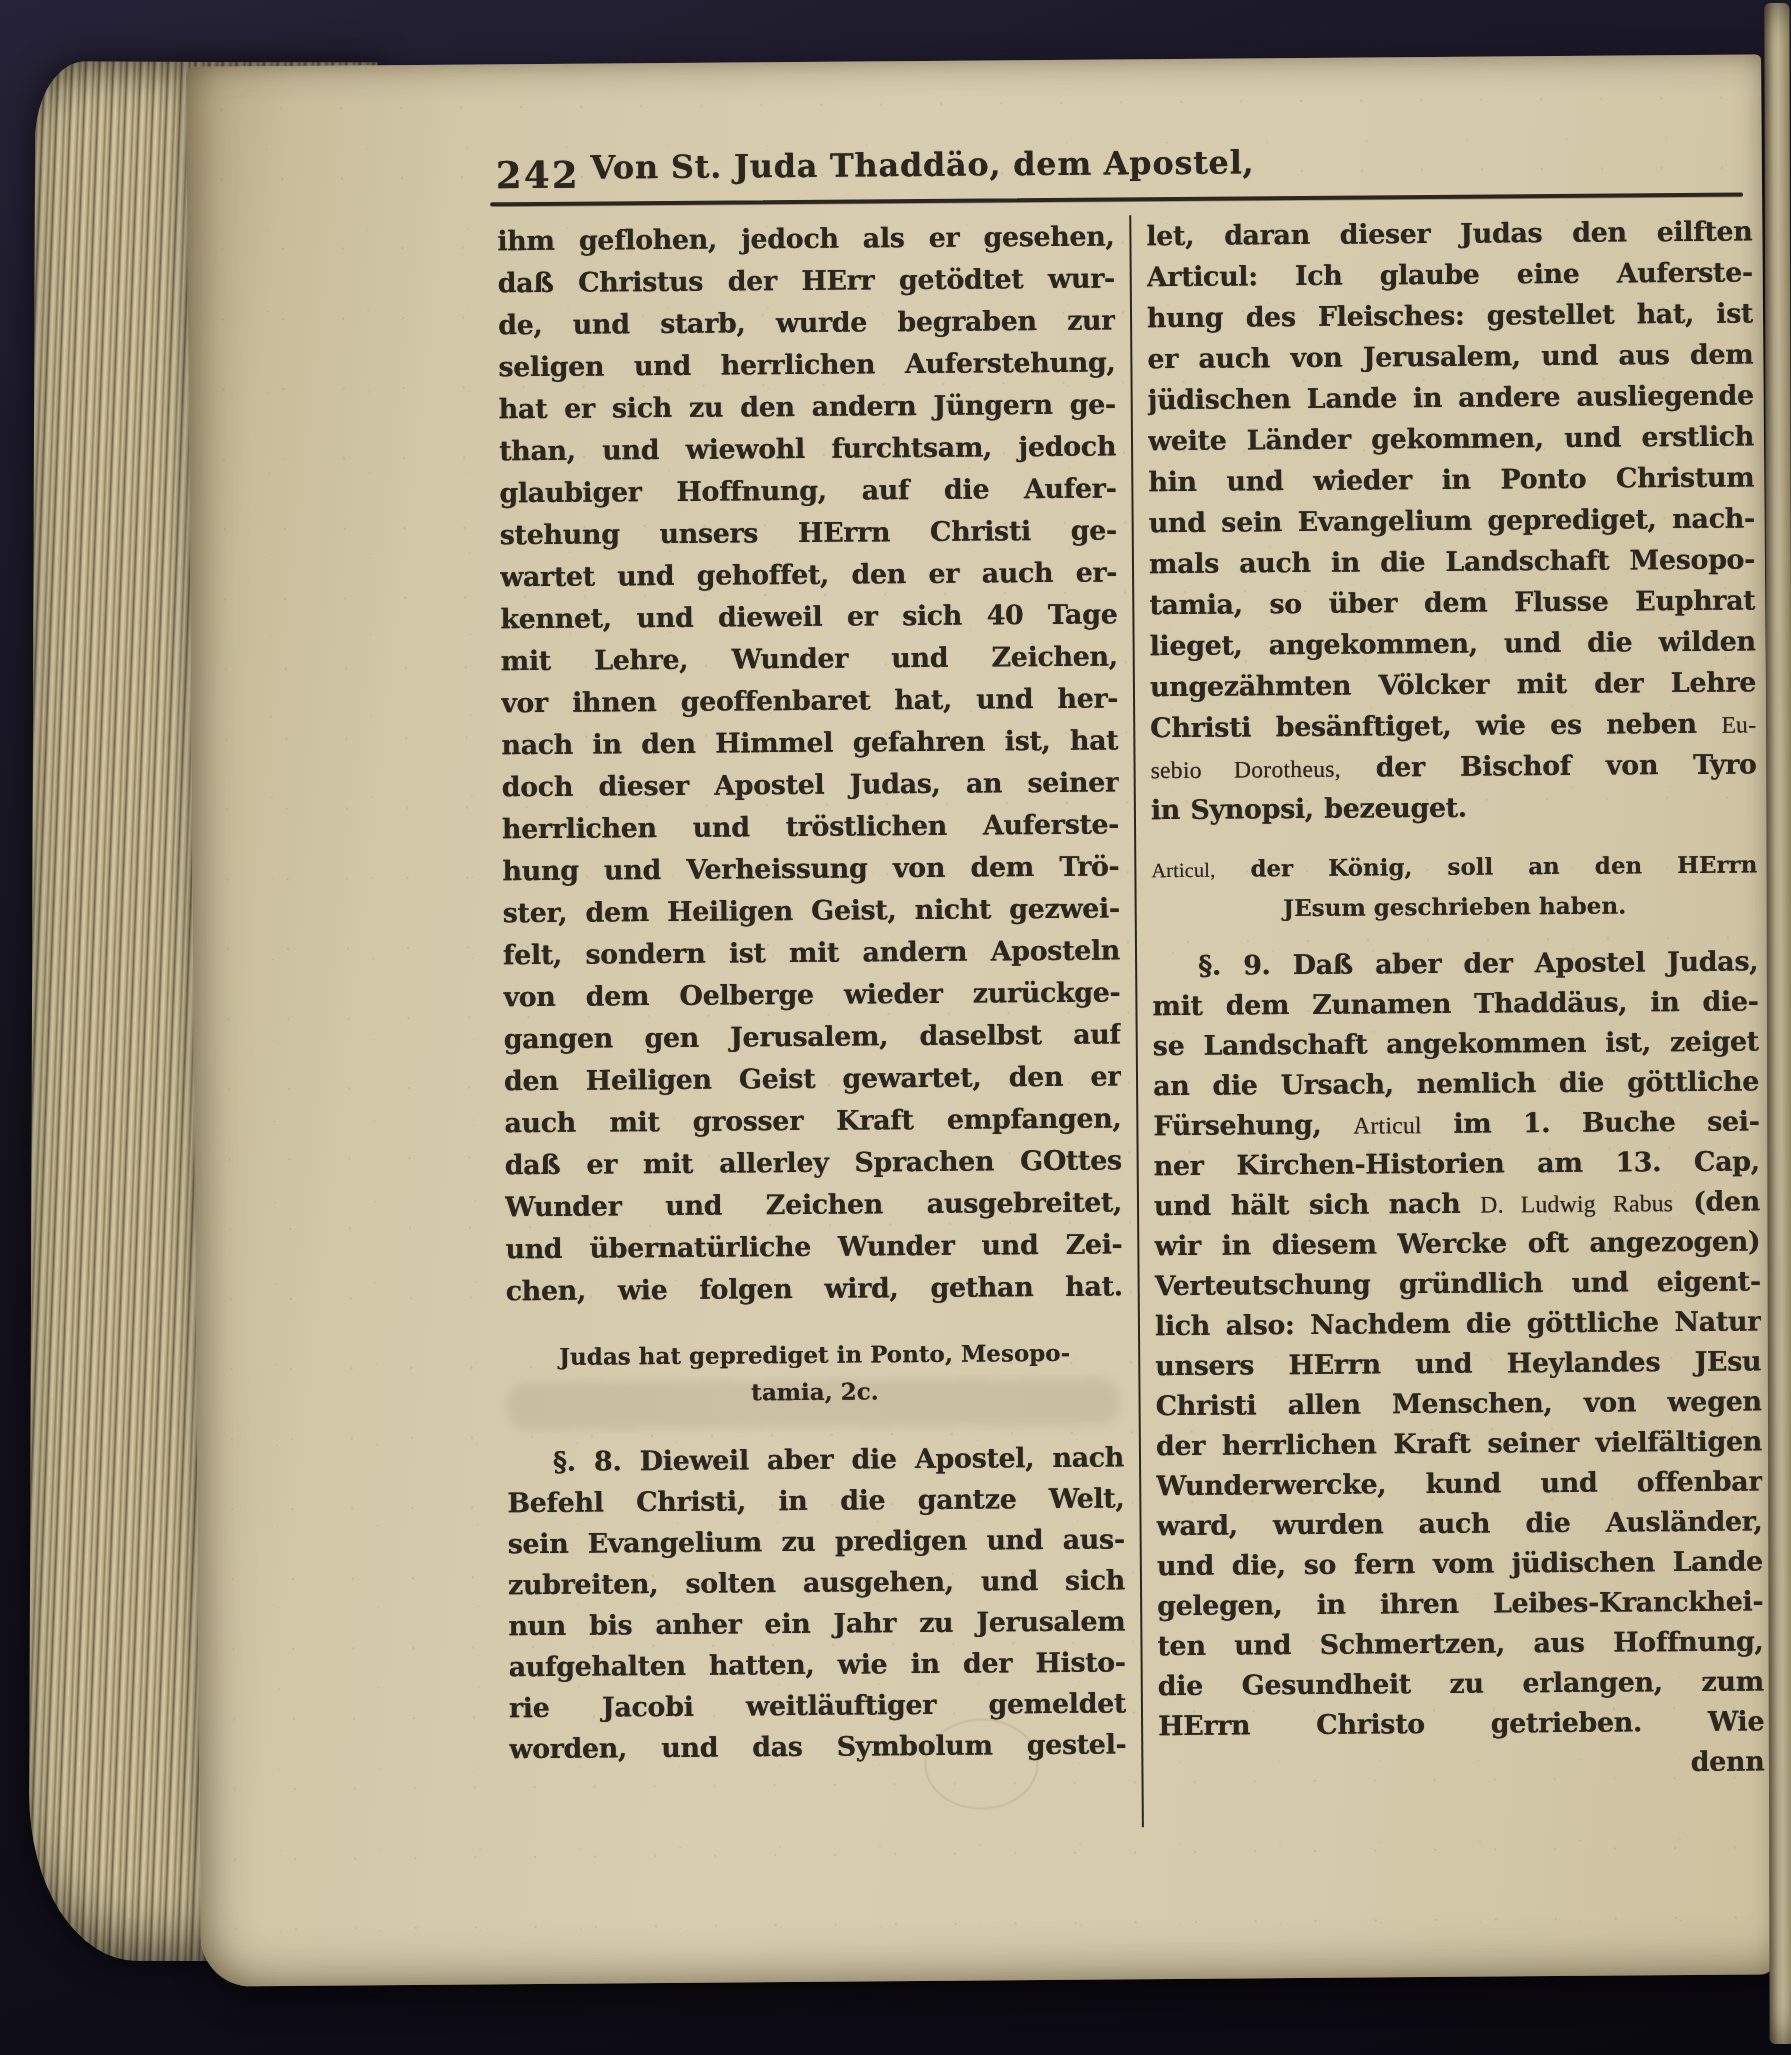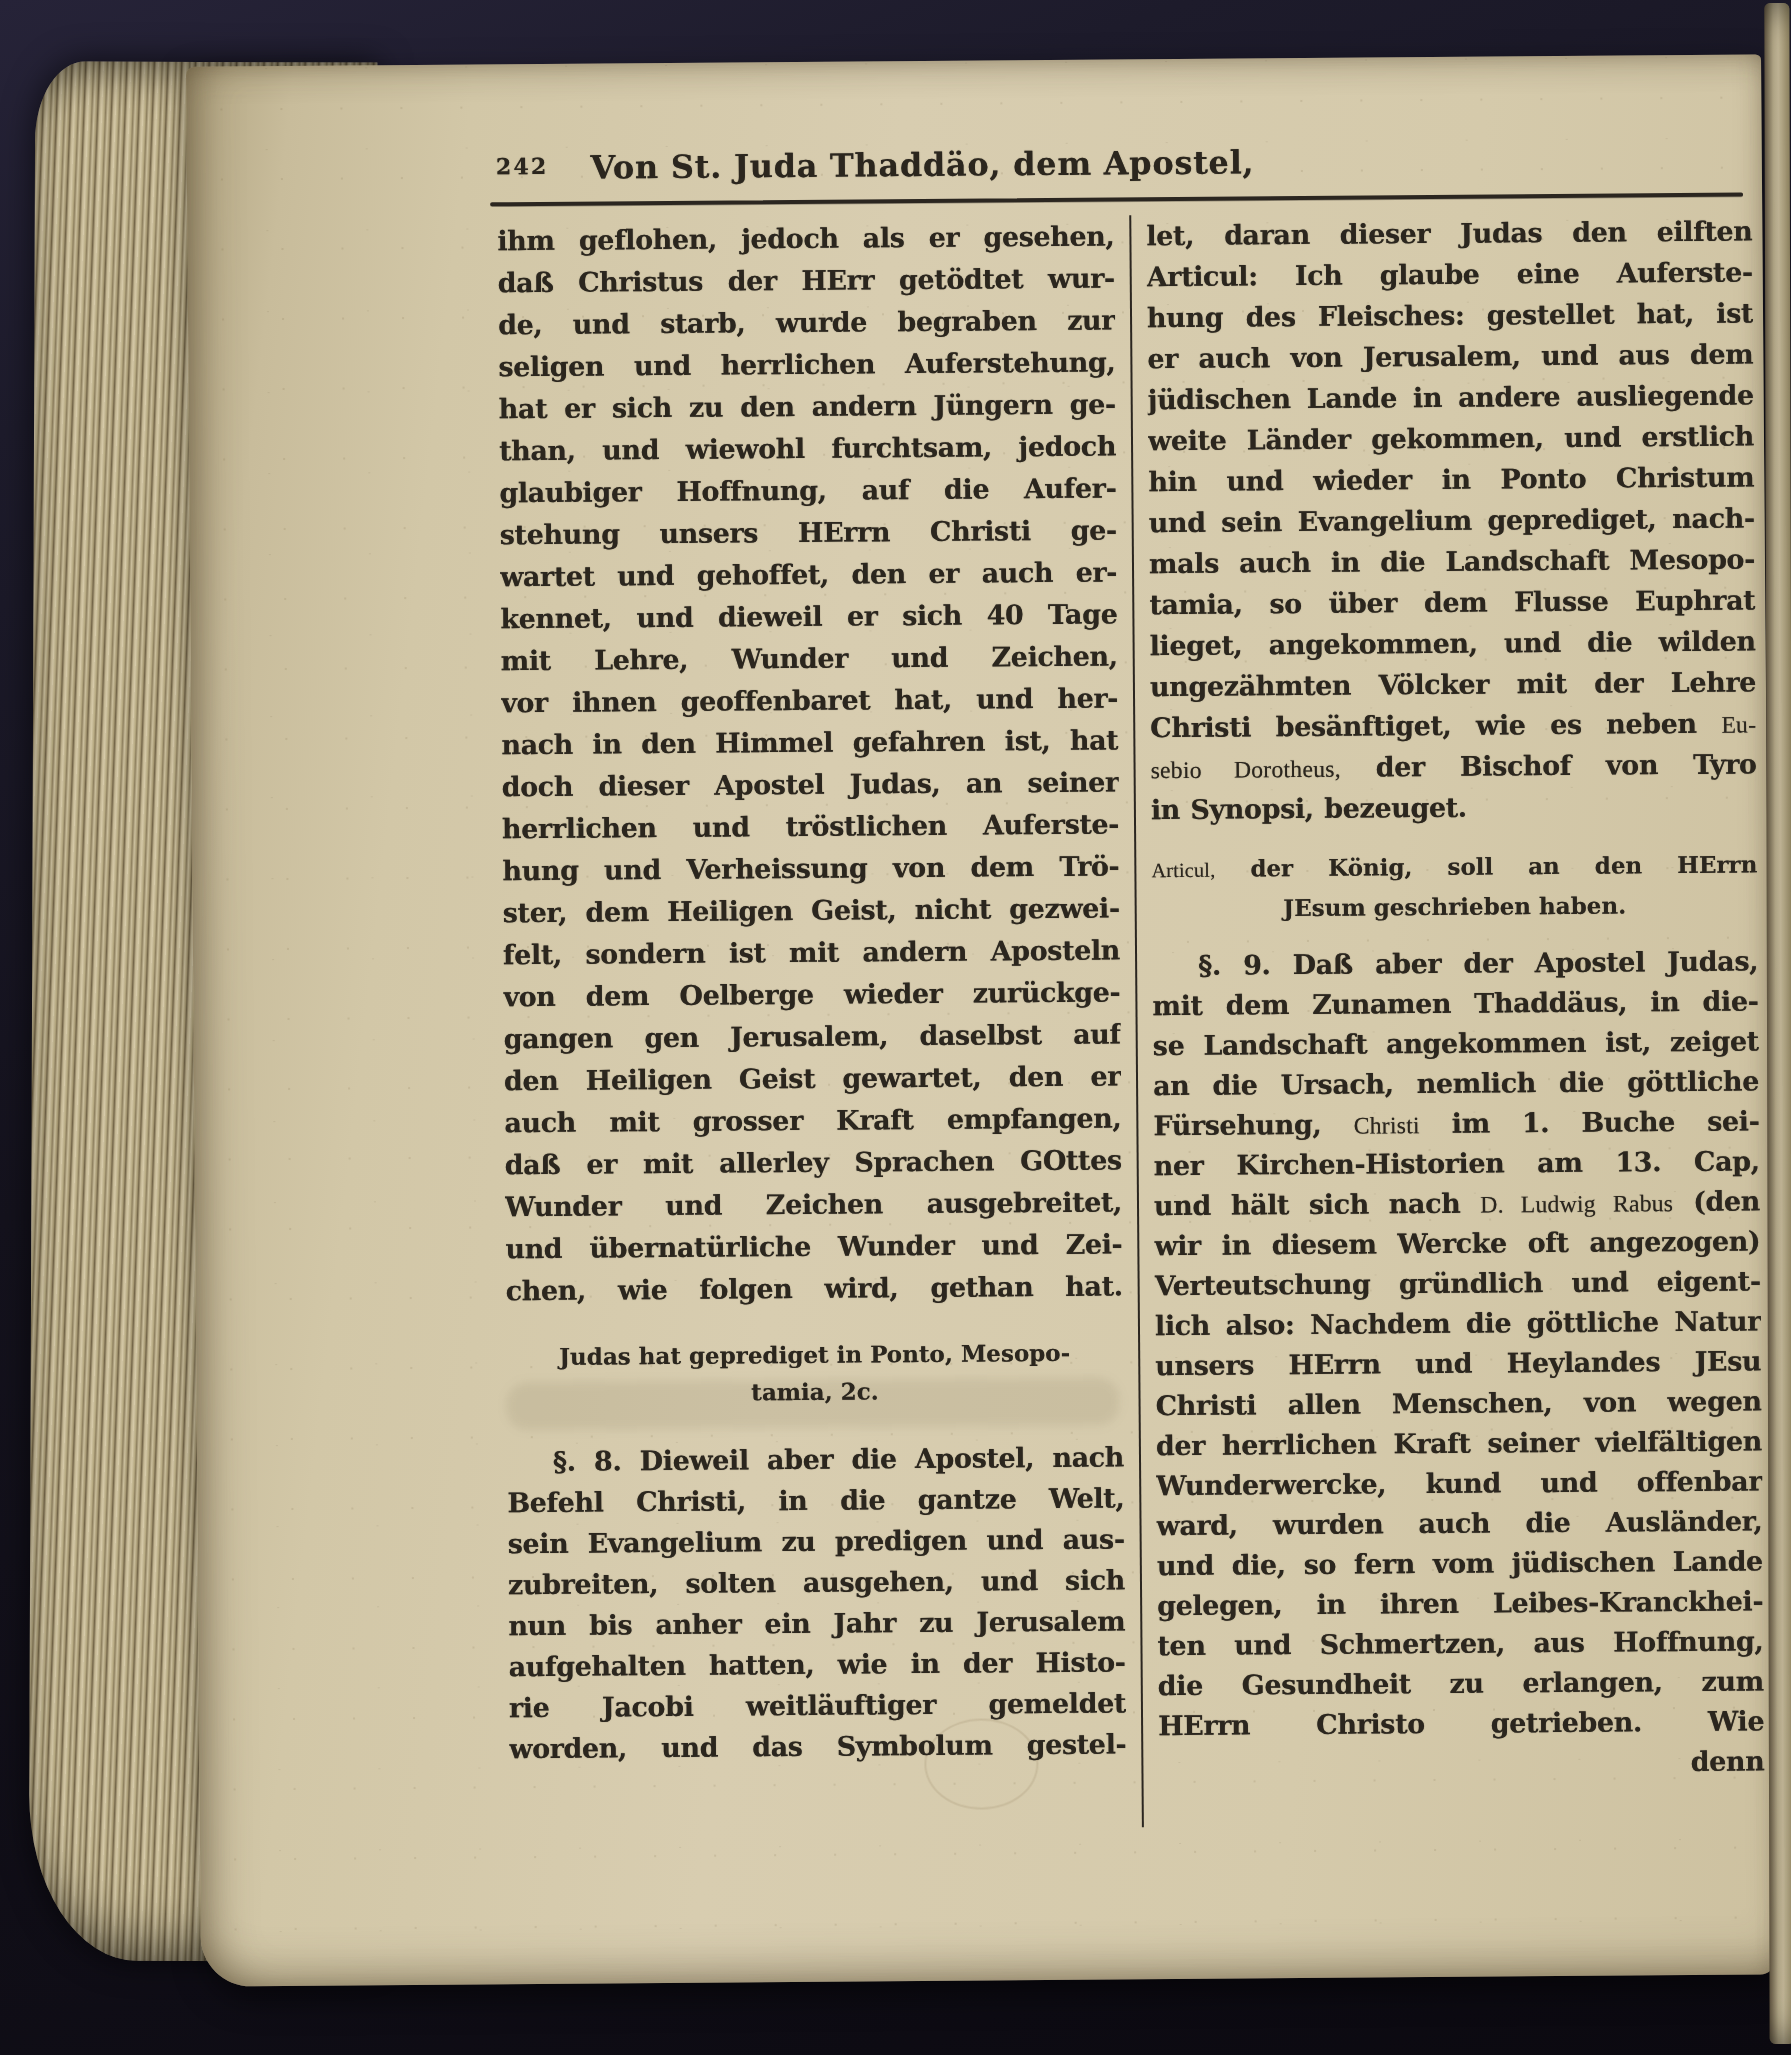--- a/index.html
+++ b/index.html
@@ -36,21 +36,21 @@
       radial-gradient(rgba(90,75,48,0.10) 0.7px, transparent 1.2px);
     background-size:60px 70px,100px 81px;
     background-position:5px 8px,30px 43px;
   }
   .page-sliver{
     position:absolute;left:1767px;top:2.9px;width:25px;height:2041px;
     background:linear-gradient(90deg,#6e614a,#beb290 35%,#cdc1a0 55%,#a4976f);
     border-radius:5.8px;transform:rotate(-0.15deg);
     box-shadow:inset 0 21.6px 36px -18px rgba(0,0,0,0.5), inset 0 -21.6px 36px -18px rgba(0,0,0,0.5);
   }
-  .folio{position:absolute;left:309px;top:89px;font-size:22px;font-weight:700;letter-spacing:2.2px;
+  .folio{position:absolute;left:309px;top:89px;font-size:37px;font-weight:700;letter-spacing:2.2px;
          text-shadow:0 0 0.9px rgba(43,38,30,0.7);}
   .running-title{position:absolute;left:274px;top:85px;width:923px;text-align:center;
          font-size:32px;font-weight:700;letter-spacing:0.7px;text-shadow:0 0 0.9px rgba(43,38,30,0.7);}
   .header-rule{position:absolute;left:303px;top:138px;width:1253px;height:3.6px;background:#2b2620;border-radius:2.2px;
          box-shadow:0 0.7px 0 rgba(43,38,32,0.35);}
   .col-divider{position:absolute;left:942px;top:156px;width:2.2px;height:1612px;background:#2b2620;}
   .col{position:absolute;top:156px;}
   .col-left{left:310px;width:617px;}
   .col-right{left:959px;width:606px;}
   .body{font-size:27px;font-weight:700;letter-spacing:-0.4px;word-spacing:1.4px;
@@ -157,21 +157,21 @@
         </div>
       <div class="note lh55">
           <div class="tl"><span class="roman">Articul,</span> der König, soll an den HErrn</div>
           <div class="tl center">JEsum geschrieben haben.</div>
         </div>
       <div class="body lh55 sect9">
           <div class="tl indent1">§. 9. Daß aber der Apostel Judas,</div>
           <div class="tl">mit dem Zunamen Thaddäus, in die-</div>
           <div class="tl">se Landschaft angekommen ist, zeiget</div>
           <div class="tl">an die Ursach, nemlich die göttliche</div>
-          <div class="tl">Fürsehung, <span class="roman">Christi</span> im 1. Buche sei-</div>
+          <div class="tl">Fürsehung, <span class="roman">Articul</span> im 1. Buche sei-</div>
           <div class="tl">ner Kirchen-Historien am 13. Cap,</div>
           <div class="tl">und hält sich nach <span class="roman">D. Ludwig Rabus</span> (den</div>
           <div class="tl">wir in diesem Wercke oft angezogen)</div>
           <div class="tl">Verteutschung gründlich und eigent-</div>
           <div class="tl">lich also: Nachdem die göttliche Natur</div>
           <div class="tl">unsers HErrn und Heylandes JEsu</div>
           <div class="tl">Christi allen Menschen, von wegen</div>
           <div class="tl">der herrlichen Kraft seiner vielfältigen</div>
           <div class="tl">Wunderwercke, kund und offenbar</div>
           <div class="tl">ward, wurden auch die Ausländer,</div>

